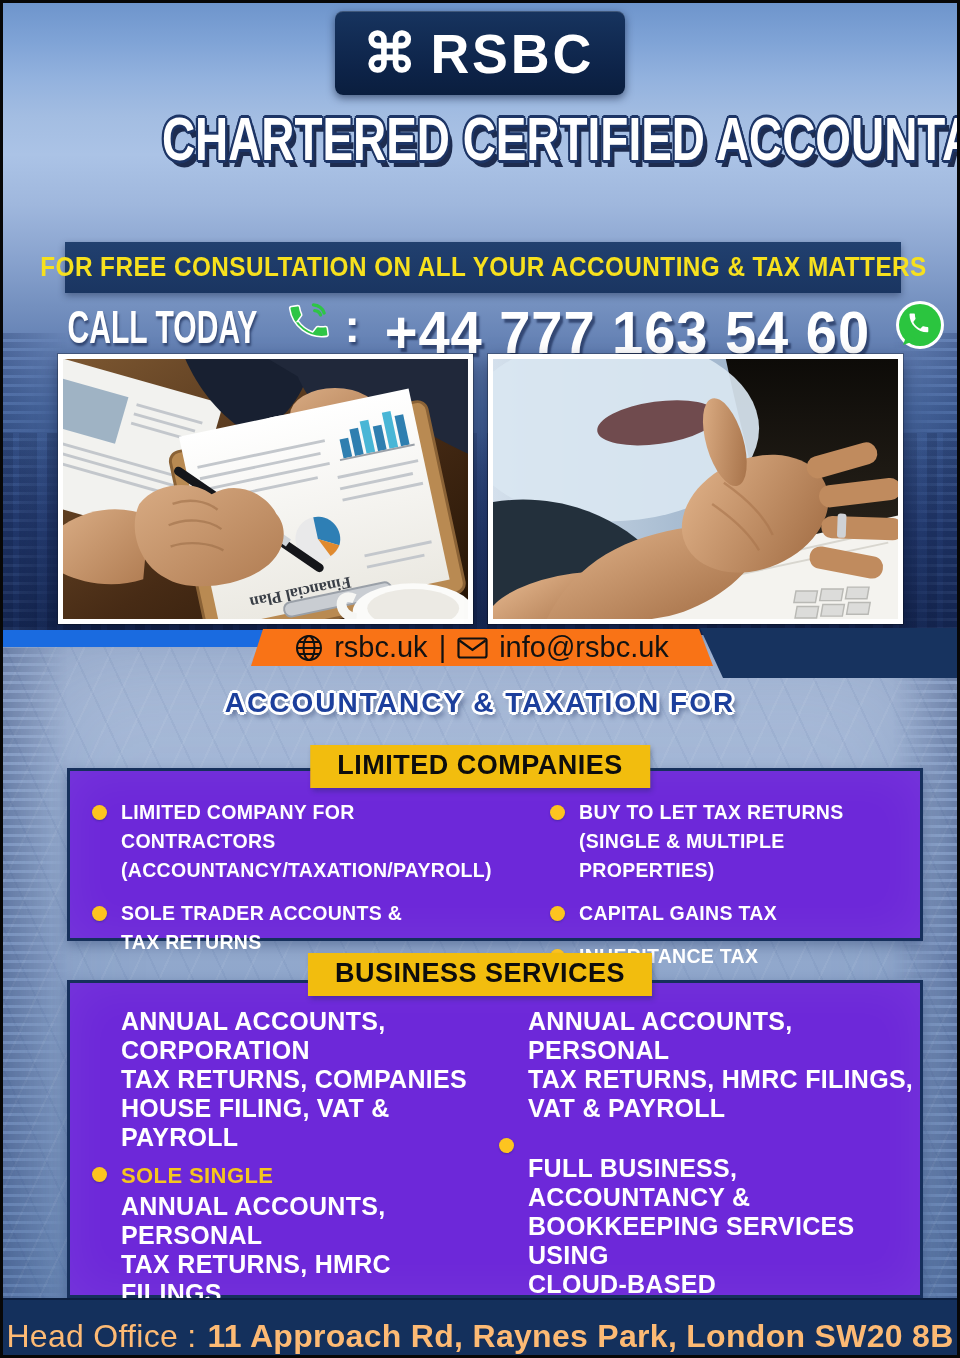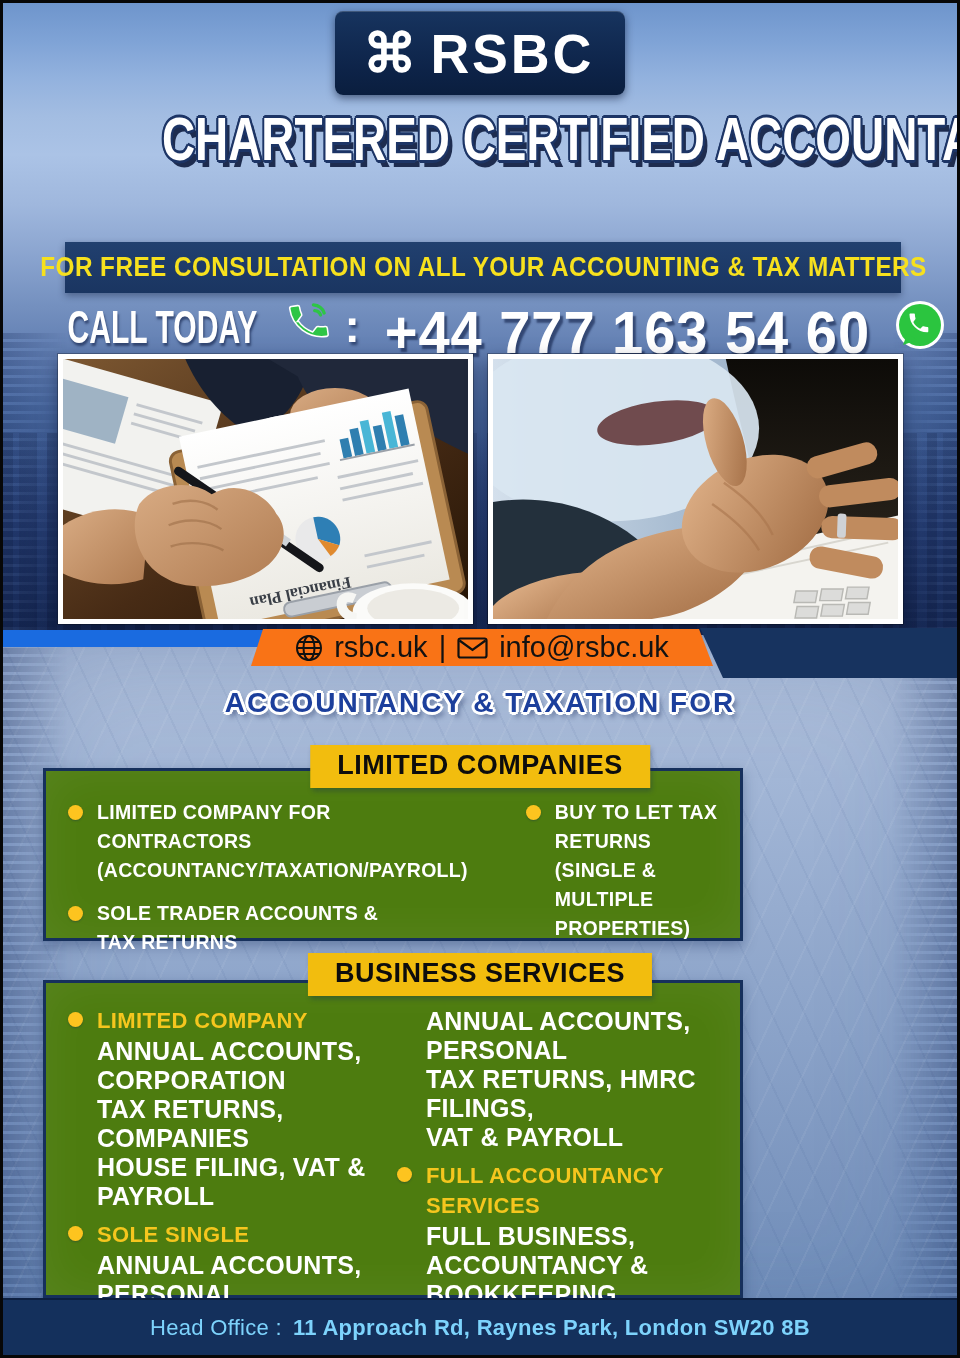--- a/index.html
+++ b/index.html
@@ -90,22 +90,22 @@
     text-shadow:-3px 0 0 #fff, 3px 0 0 #fff, 0 -3px 0 #fff, 0 3px 0 #fff,
       -2px -2px 0 #fff, 2px -2px 0 #fff, -2px 2px 0 #fff, 2px 2px 0 #fff,
       4px 5px 5px rgba(18,36,86,.5); }
 
   .section-label { position:absolute; z-index:5; left:50%; transform:translateX(-50%);
     background:#f2bd0e; color:#0d0d0d; font-weight:800; font-size:27px; letter-spacing:.5px;
     padding:5px 27px 7px; box-shadow:2px 3px 5px rgba(20,40,80,.35); white-space:nowrap; }
   .label-1 { top:742px; }
   .label-2 { top:950px; }
 
-  .panel { position:absolute; z-index:4; left:40px; width:700px; box-sizing:border-box;
-    background:#4d7c0f; border:3px solid #16305c;
+  .panel { position:absolute; z-index:4; left:64px; width:856px; box-sizing:border-box;
+    background:#6d28d9; border:3px solid #16305c;
     box-shadow:0 5px 12px rgba(18,36,86,.35), inset 0 0 50px rgba(255,255,255,.07); }
   .panel-1 { top:765px; height:173px; }
   .panel-2 { top:977px; height:318px; }
   .panel-grid { display:grid; grid-template-columns:1fr 1fr; height:100%; box-sizing:border-box; }
   .panel-1 .panel-grid { padding:27px 6px 0 0; }
   .panel-2 .panel-grid { padding:23px 6px 0 0; }
   .col { box-sizing:border-box; }
   .panel-1 .col-a { padding-left:22px; }
   .panel-1 .col-b { padding-left:58px; }
   .panel-2 .col-a { padding-left:22px; }
@@ -119,22 +119,22 @@
 
   .group { margin-bottom:9px; }
   .group-head { display:flex; gap:14px; }
   .group-head .dot { margin-top:6px; }
   .group-head-text { color:#f5c61e; font-weight:800; font-size:22px; line-height:30px; letter-spacing:.4px; }
   .group-detail { margin:1px 0 0 29px; color:#fff; font-weight:700; font-size:25px; line-height:29px;
     letter-spacing:.3px; white-space:pre-line; }
 
   
   .footer { position:absolute; z-index:4; left:0; right:0; bottom:0; height:55px; background:#14305c;
-    border-top:2px solid #0c1f40; display:flex; align-items:center; justify-content:center; gap:11px;
-    color:#7dd3fc; font-size:22px; }
+    border-top:2px solid #0c1f40; display:flex; align-items:flex-end; justify-content:center; gap:11px;
+    color:#fdba74; font-size:32px; }
   .footer .label { font-weight:400; letter-spacing:.3px; }
   .footer .address { font-weight:700; letter-spacing:.3px; }
 </style>
 </head>
 <body>
 
 <div class="page">
 
   <div class="bg-top"></div>
   <div class="bg-city"></div>
@@ -347,38 +347,35 @@
         </div>
       </div>
       <div class="col col-b">
         <div class="bullet-item">
           <span class="dot"></span>
           <span class="bullet-text">BUY TO LET TAX RETURNS
 (SINGLE &amp; MULTIPLE PROPERTIES)</span>
         </div>
         <div class="bullet-item">
           <span class="dot"></span>
+          <span class="bullet-text">CAPITAL GAINS TAX</span>
         </div>
         <div class="bullet-item">
           <span class="dot"></span>
           <span class="bullet-text">INHERITANCE TAX</span>
         </div>
       </div>
     </div>
   </div>
 
   <div class="section-label label-2">BUSINESS SERVICES</div>
   <div class="panel panel-2">
     <div class="panel-grid">
       <div class="col col-a">
         <div class="group">
-          <div class="group-head">
-            <span class="dot"></span>
-            <span class="group-head-text">LIMITED COMPANY</span>
-          </div>
           <div class="group-detail">ANNUAL ACCOUNTS, CORPORATION
 TAX RETURNS, COMPANIES
 HOUSE FILING, VAT &amp; PAYROLL</div>
         </div>
         <div class="group">
           <div class="group-head">
             <span class="dot"></span>
             <span class="group-head-text">SOLE SINGLE</span>
           </div>
           <div class="group-detail">ANNUAL ACCOUNTS, PERSONAL
@@ -388,21 +385,20 @@
       </div>
       <div class="col col-b">
         <div class="group">
           <div class="group-detail">ANNUAL ACCOUNTS, PERSONAL
 TAX RETURNS, HMRC FILINGS,
 VAT &amp; PAYROLL</div>
         </div>
         <div class="group">
           <div class="group-head">
             <span class="dot"></span>
-            <span class="group-head-text">FULL ACCOUNTANCY SERVICES</span>
           </div>
           <div class="group-detail">FULL BUSINESS, ACCOUNTANCY &amp;
 BOOKKEEPING SERVICES USING
 CLOUD-BASED BOOKKEEPING
 SOFTWARE SUCH AS XERO,
 QUICKBOOKS, SAGE...</div>
         </div>
       </div>
     </div>
   </div>

